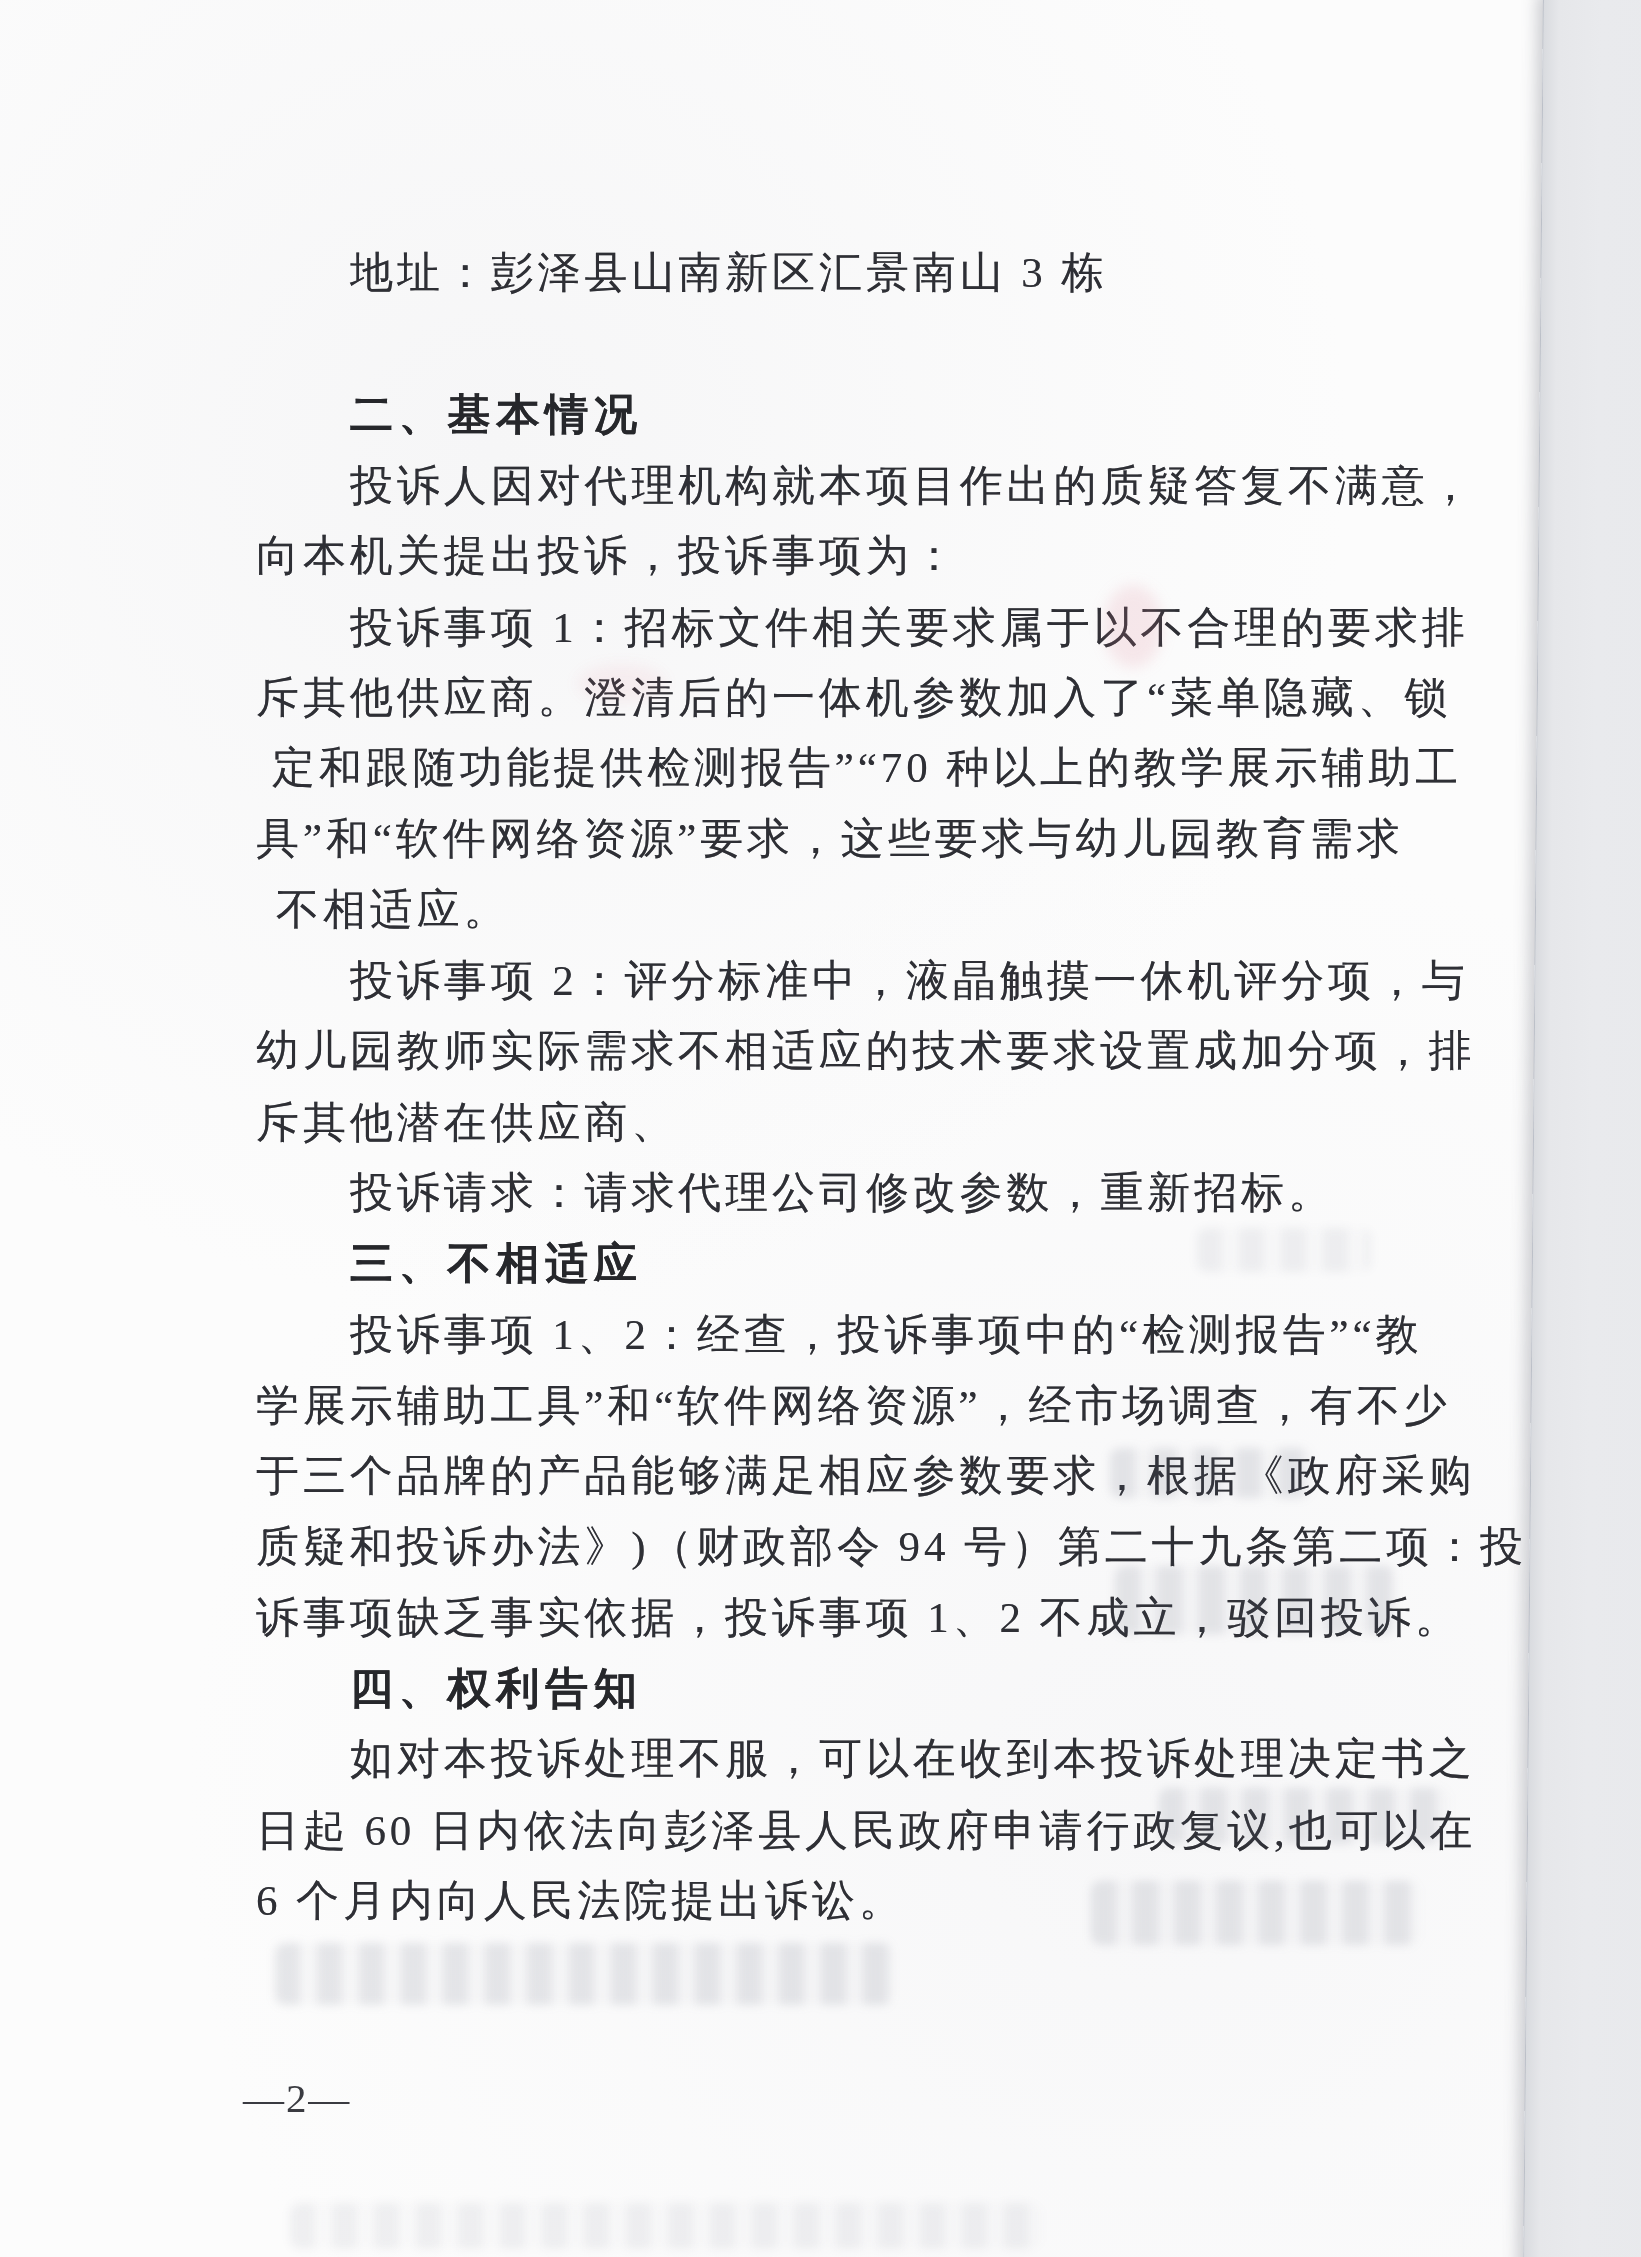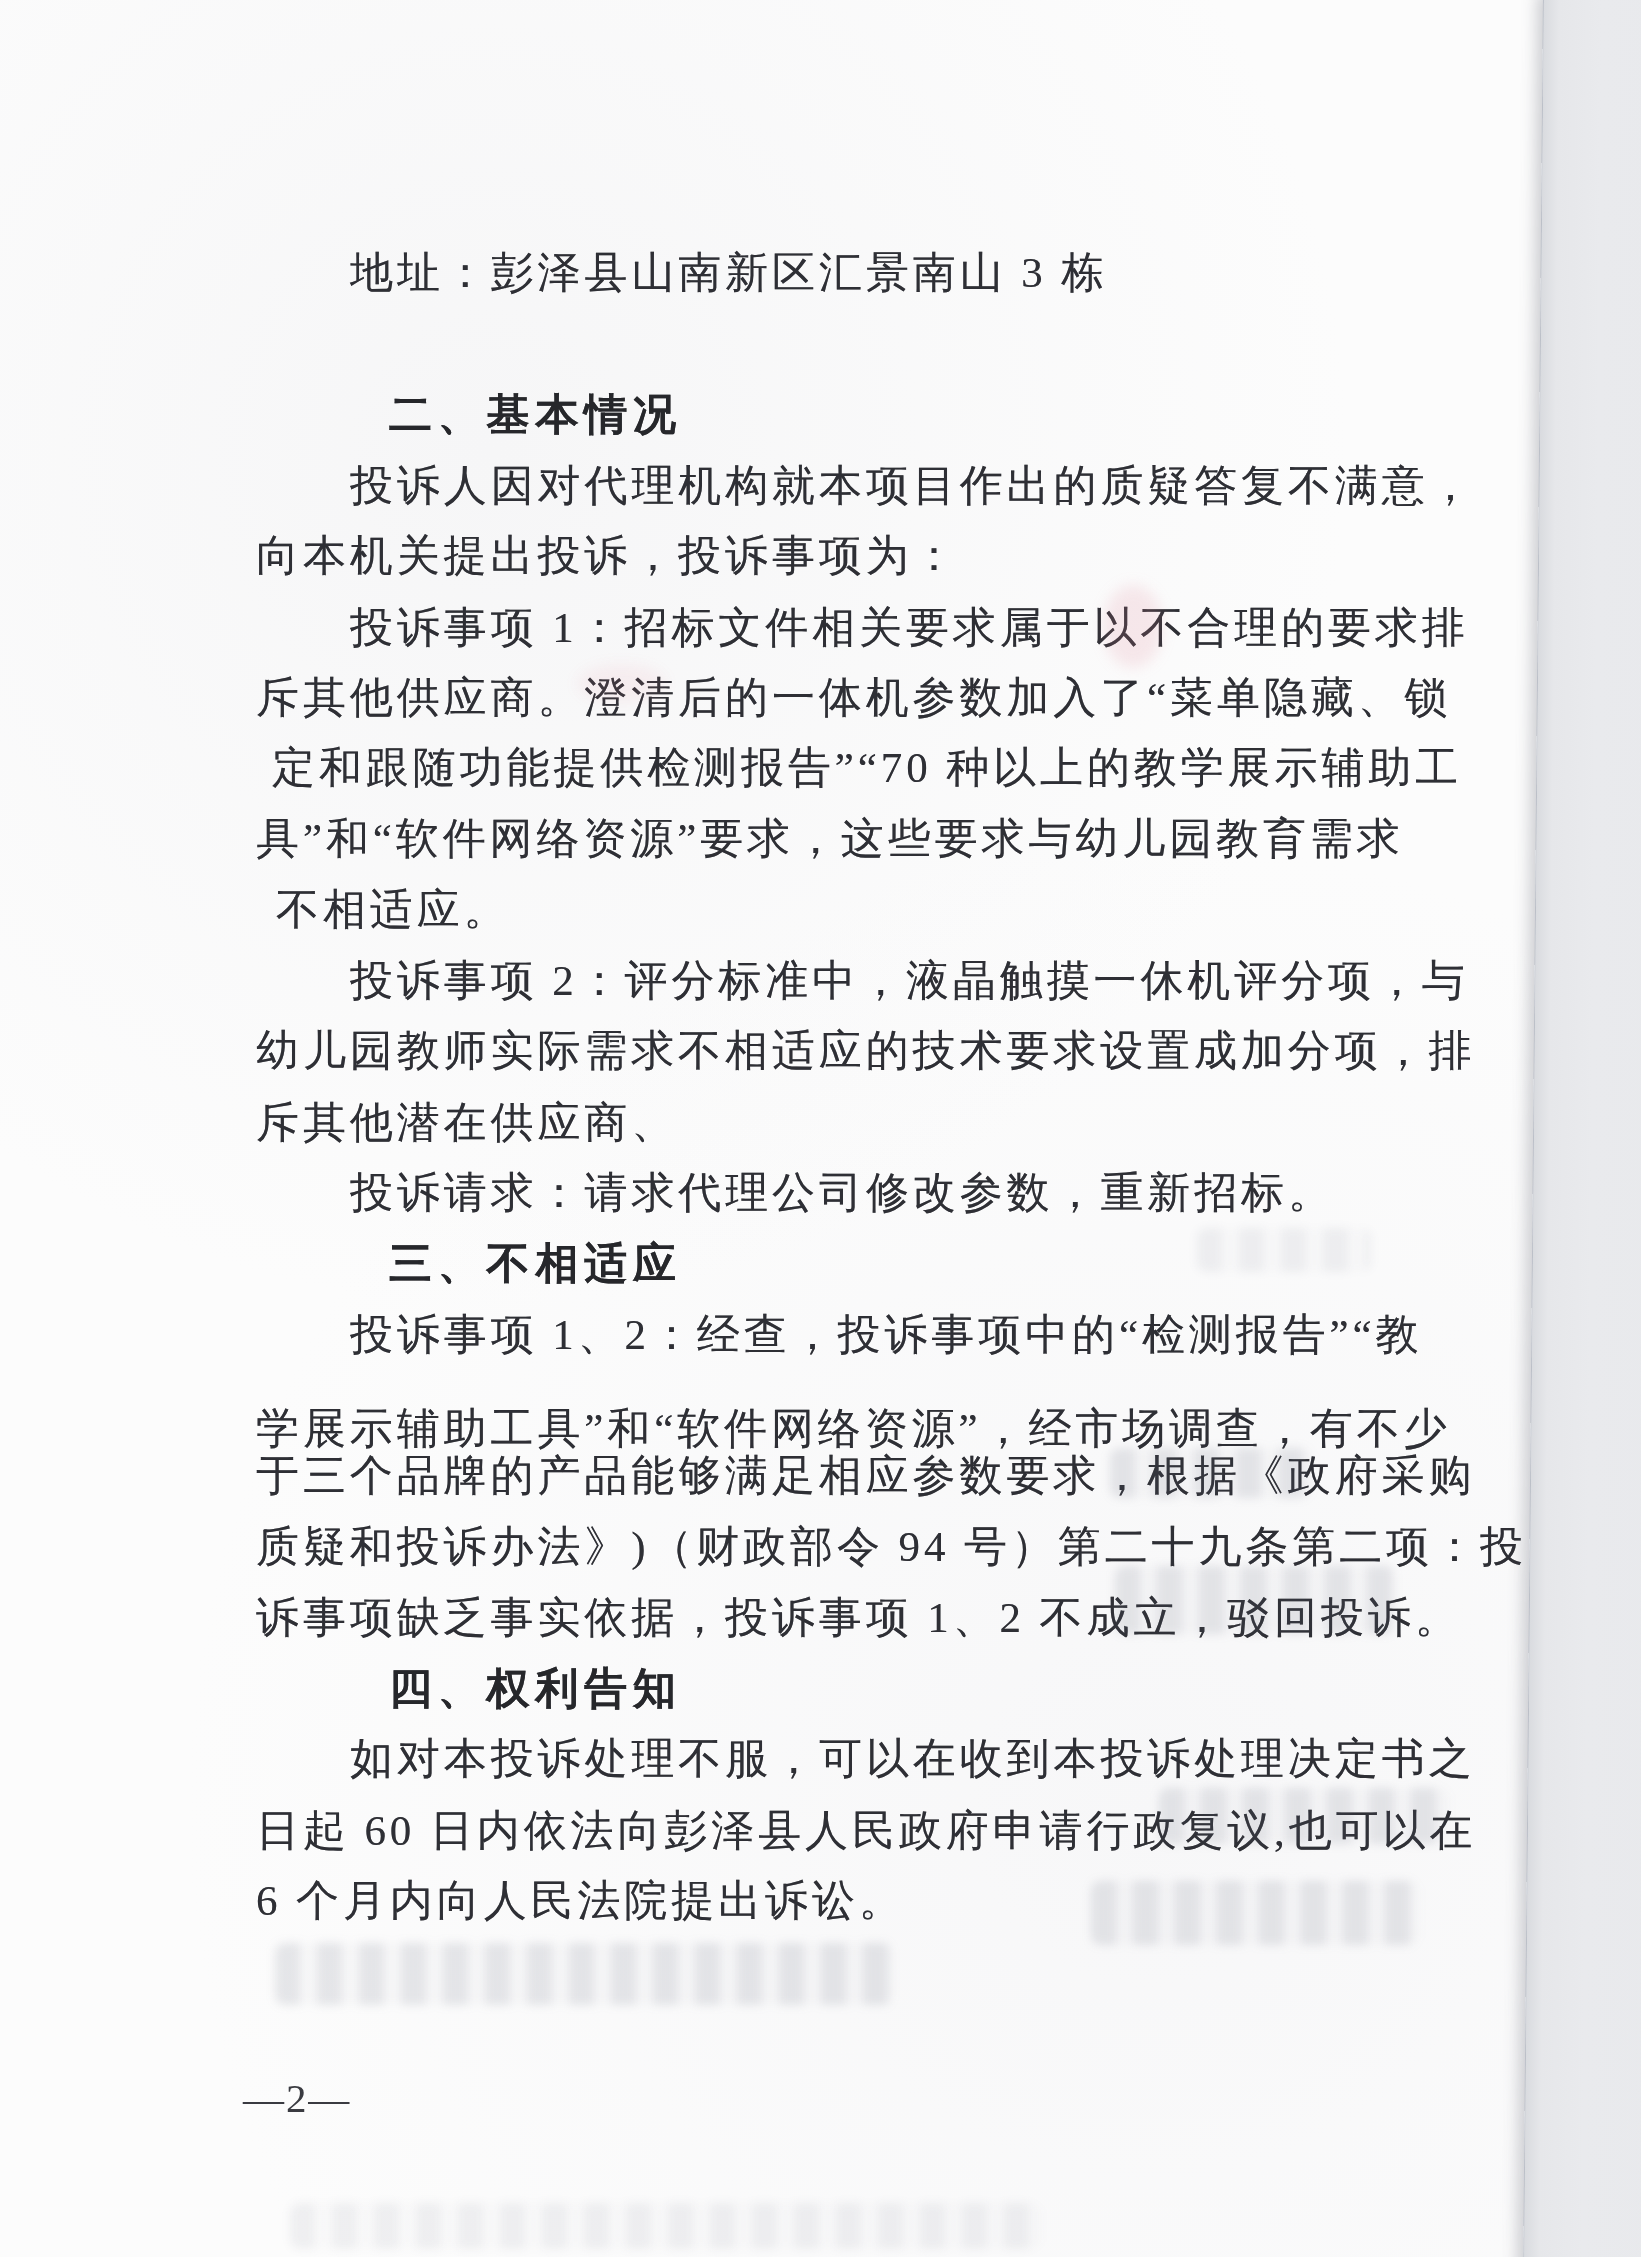--- a/index.html
+++ b/index.html
@@ -43,21 +43,20 @@
     text-shadow: 0 0 0.6px rgba(46,47,53,0.55);
   }
   .line.indent { left: 350px; }
   .line.heading {
     left: 350px;
     font-family: "DejaVu Sans", "Liberation Sans", sans-serif;
     font-weight: 700;
     letter-spacing: 5.8px;
     color: #26272b;
     text-shadow: 0 0 0.5px rgba(38,39,43,0.8);
-    margin-left: 39px;
   }
   .page-number {
     position: absolute;
     left: 243px;
     top: 2074px;
     font-family: "Liberation Serif", "DejaVu Serif", serif;
     font-size: 41px;
     letter-spacing: 1.9px;
     color: #3a3b41;
     white-space: nowrap;
@@ -116,21 +115,21 @@
         <div class="line body" style="top: 672px;">斥其他供应商。澄清后的一体机参数加入了“菜单隐藏、锁</div>
         <div class="line body" style="top: 742px; margin-left: 16px;">定和跟随功能提供检测报告”“70 种以上的教学展示辅助工</div>
         <div class="line body" style="top: 813px;">具”和“软件网络资源”要求，这些要求与幼儿园教育需求</div>
         <div class="line body" style="top: 884px; margin-left: 20px;">不相适应。</div>
         <div class="line indent" style="top: 955px;">投诉事项 2：评分标准中，液晶触摸一休机评分项，与</div>
         <div class="line body" style="top: 1025px;">幼儿园教师实际需求不相适应的技术要求设置成加分项，排</div>
         <div class="line body" style="top: 1097px;">斥其他潜在供应商、</div>
         <div class="line indent" style="top: 1167px;">投诉请求：请求代理公司修改参数，重新招标。</div>
         <div class="line heading" style="top: 1238px;">三、不相适应</div>
         <div class="line indent" style="top: 1309px;">投诉事项 1、2：经查，投诉事项中的“检测报告”“教</div>
-        <div class="line body" style="top: 1380px; margin-top: 23px;">学展示辅助工具”和“软件网络资源”，经市场调查，有不少</div>
+        <div class="line body" style="top: 1380px;">学展示辅助工具”和“软件网络资源”，经市场调查，有不少</div>
         <div class="line body" style="top: 1450px;">于三个品牌的产品能够满足相应参数要求，根据《政府采购</div>
         <div class="line body" style="top: 1521px;">质疑和投诉办法》)（财政部令 94 号）第二十九条第二项：投</div>
         <div class="line body" style="top: 1592px;">诉事项缺乏事实依据，投诉事项 1、2 不成立，驳回投诉。</div>
         <div class="line heading" style="top: 1663px;">四、权利告知</div>
         <div class="line indent" style="top: 1733px;">如对本投诉处理不服，可以在收到本投诉处理决定书之</div>
         <div class="line body" style="top: 1805px;">日起 60 日内依法向彭泽县人民政府申请行政复议,也可以在</div>
         <div class="line body" style="top: 1875px;">6 个月内向人民法院提出诉讼。</div>
       </div>
 
     <div class="page-number">—2—</div>

